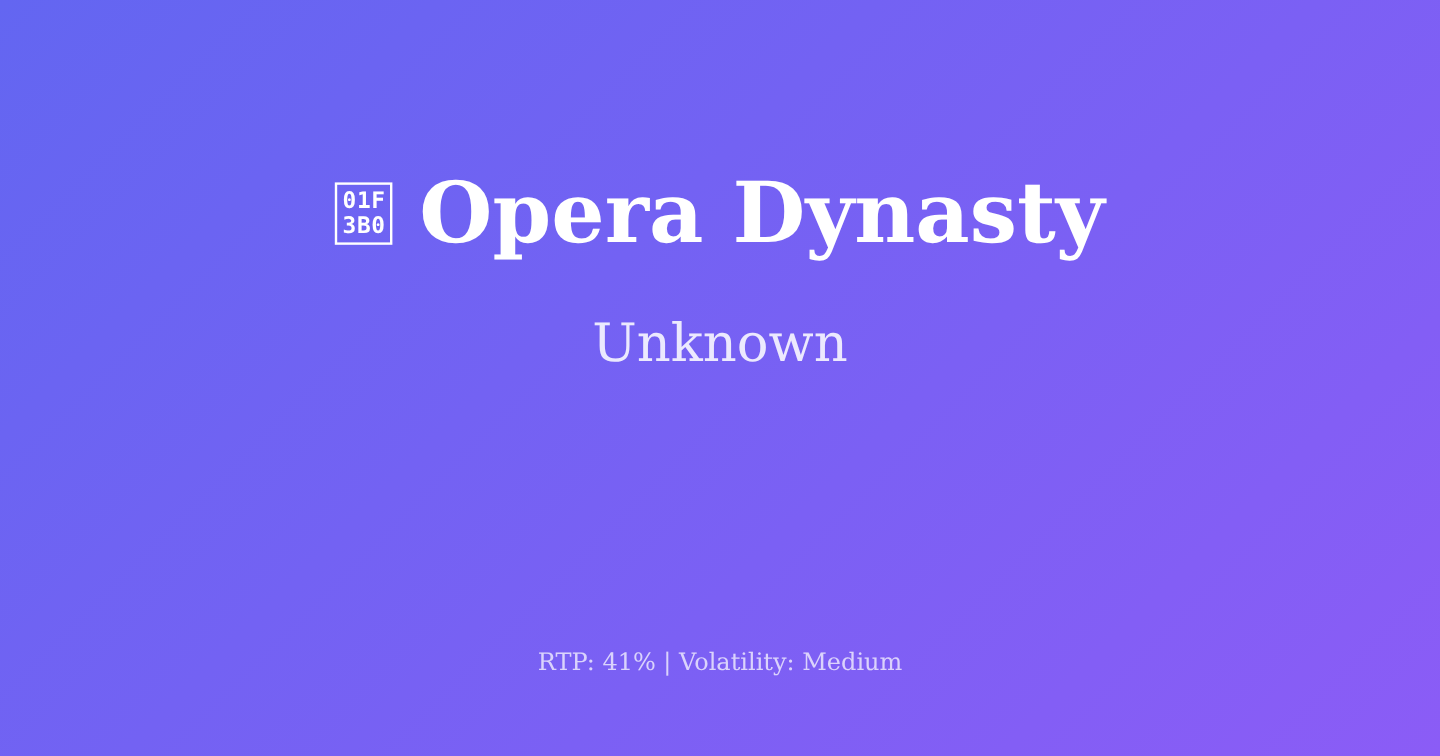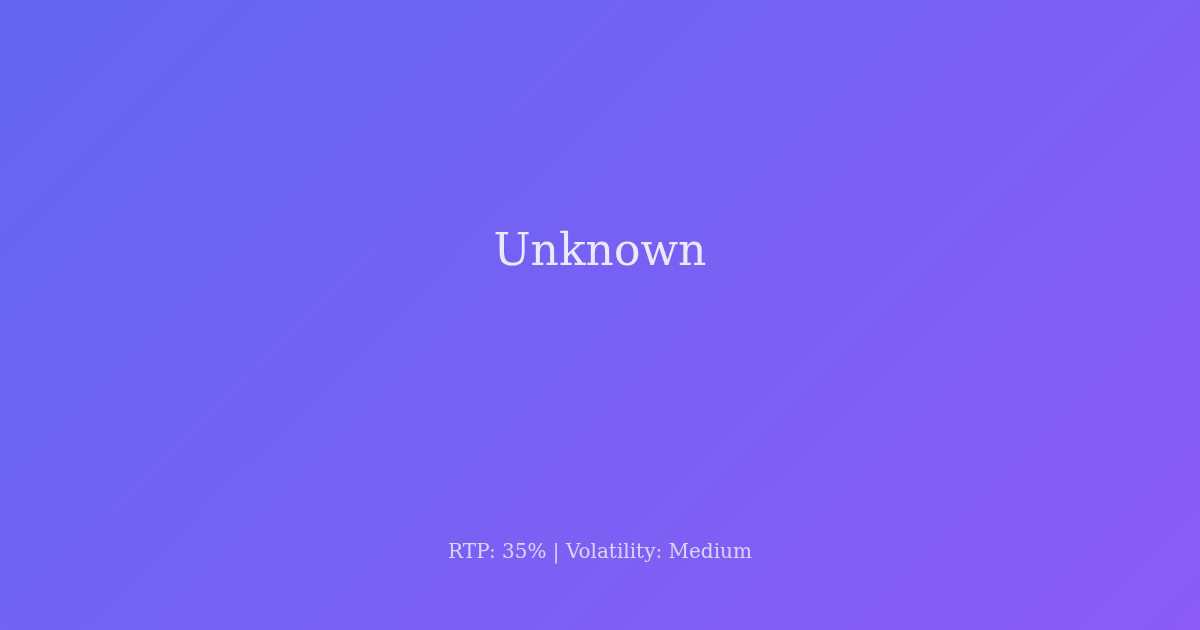--- a/index.html
+++ b/index.html
@@ -120,22 +120,29 @@
     white-space: nowrap;
   }
 </style>
 </head>
 <body>
 
 <div class="og-card">
 
   <div class="title-row">
 
+    <h1 class="game-title">
+      <span class="tofu-glyph" aria-label="U+1F3B0">
+        <span>01F</span>
+        <span>3B0</span>
+      </span>
+      <span>Opera Dynasty</span>
+    </h1>
 
     <p class="game-subtitle">Unknown</p>
 
   </div>
 
   <div class="og-footer">
-    <p class="meta-line">RTP: 35% | Volatility: Medium</p>
+    <p class="meta-line">RTP: 41% | Volatility: Medium</p>
   </div>
 
 </div>
 
 </body></html>

